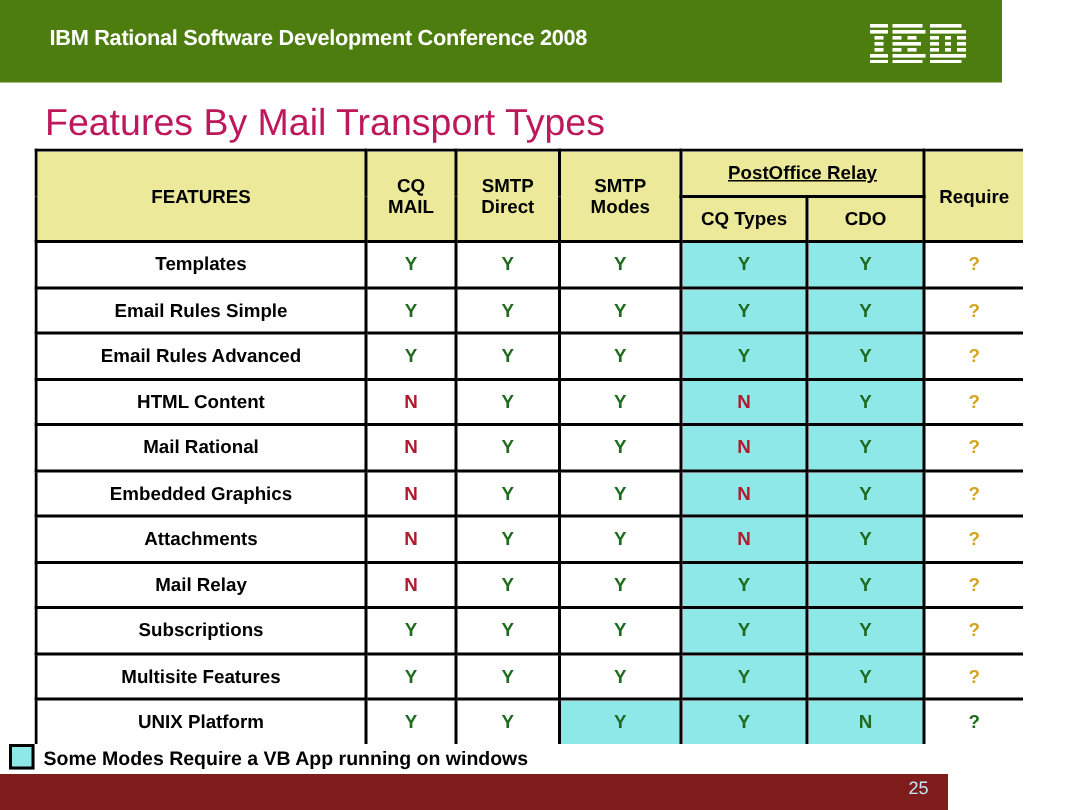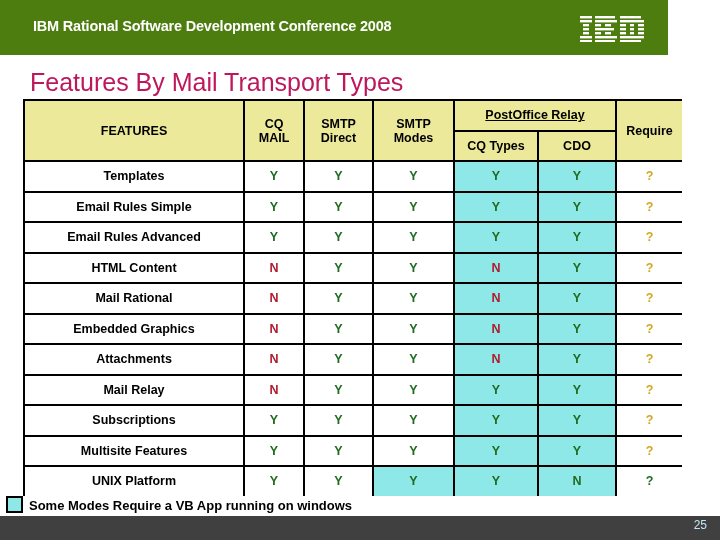--- a/index.html
+++ b/index.html
@@ -149,23 +149,23 @@
     color: #000000;
     white-space: nowrap;
     font-family: "Liberation Sans", sans-serif;
   }
 
   
   #footer-band {
     position: absolute;
     left: 0;
     top: 516px;
-    width: 720px;
+    width: 632px;
     height: 24px;
-    background: #404040;
+    background: #7f1d1d;
   }
   #slide-number {
     position: absolute;
     right: 13px;
     top: 2px;
     font-size: 12px;
     color: #bfe6f4;
     font-family: "Liberation Sans", sans-serif;
   }
 </style>

